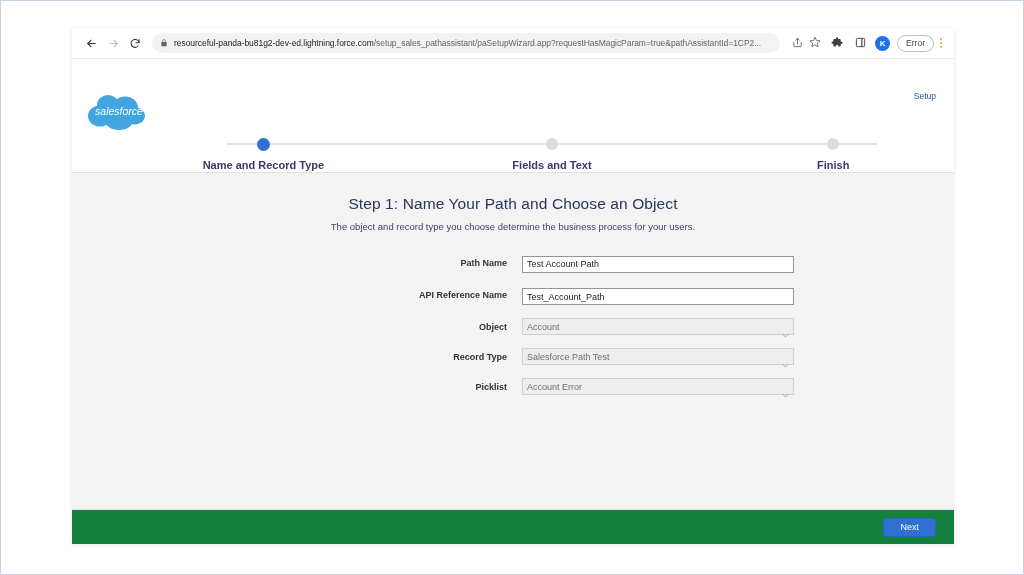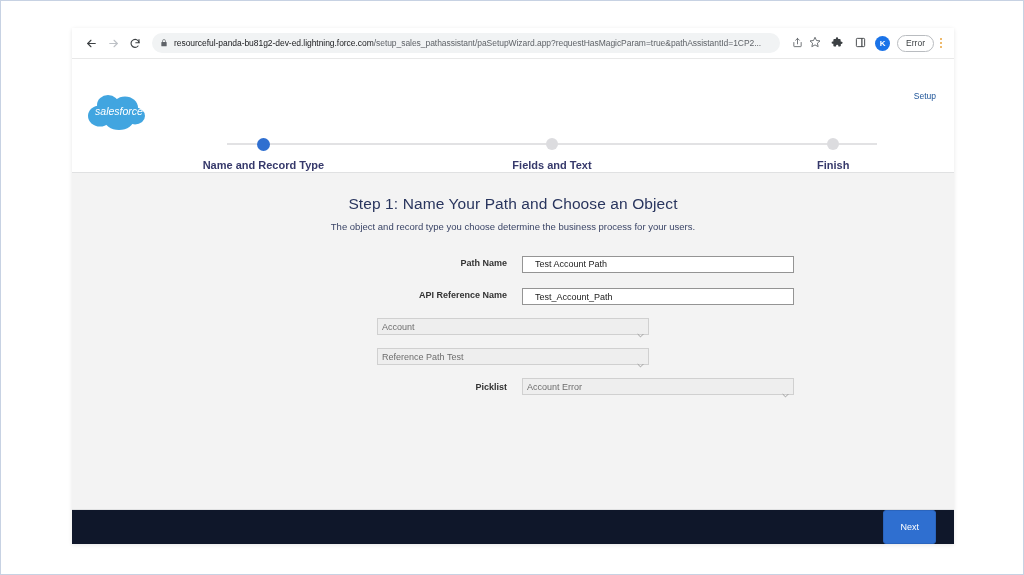--- a/index.html
+++ b/index.html
@@ -263,21 +263,21 @@
     width: 272px;
     position: relative;
   }
   .text-input {
     width: 100%;
     height: 17px;
     border: 1px solid #949494;
     background: #ffffff;
     font-size: 9px;
     color: #222222;
-    padding: 0 12px;
+    padding: 0 4px;
     font-family: "Liberation Sans", sans-serif;
     border-radius: 0;
     outline: none;
   }
   .select-box {
     width: 100%;
     height: 17px;
     border: 1px solid #d0d0d0;
     background: #eeeeee;
     font-size: 9px;
@@ -293,23 +293,24 @@
     position: absolute;
     right: 5px;
     top: 6px;
     pointer-events: none;
   }
 
   
   #footer {
     height: 35px;
     min-height: 35px;
-    background: #0f172a;
+    background: #15803d;
     border-top: 1px solid #e0e1e2;
     display: flex;
+    align-items: center;
     justify-content: flex-end;
     padding-right: 18px;
   }
   #next-button {
     background: #2f6fd0;
     color: #ffffff;
     font-size: 9px;
     border: 1px solid #2a64bd;
     border-radius: 3px;
     padding: 4px 16px;
@@ -467,36 +468,38 @@
           </div>
 
           <div class="form-row">
             <div class="form-label">API Reference Name</div>
             <div class="form-control-wrap">
               <input class="text-input" type="text" value="Test_Account_Path" style="">
             </div>
           </div>
 
           <div class="form-row">
+            <div class="form-label">Object</div>
             <div class="form-control-wrap">
               <div class="select-box">
                 <span>Account</span>
               </div>
               <span class="chevron">
                 <svg width="7" height="5" viewBox="0 0 10 6" fill="none" stroke="#8a8a8a" stroke-width="1.1">
                   <polyline points="1 1 5 5 9 1"></polyline>
                 </svg>
               </span>
             </div>
           </div>
 
           <div class="form-row">
+            <div class="form-label">Record Type</div>
             <div class="form-control-wrap">
               <div class="select-box">
-                <span>Reference Path Test</span>
+                <span>Salesforce Path Test</span>
               </div>
               <span class="chevron">
                 <svg width="7" height="5" viewBox="0 0 10 6" fill="none" stroke="#8a8a8a" stroke-width="1.1">
                   <polyline points="1 1 5 5 9 1"></polyline>
                 </svg>
               </span>
             </div>
           </div>
 
           <div class="form-row">

